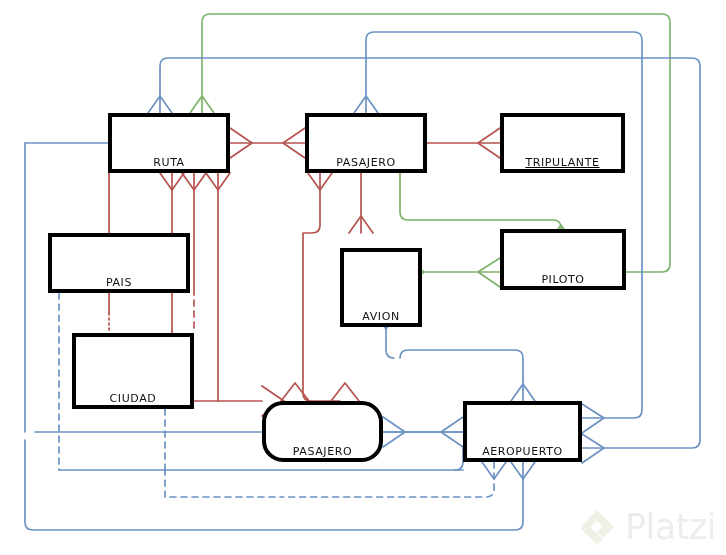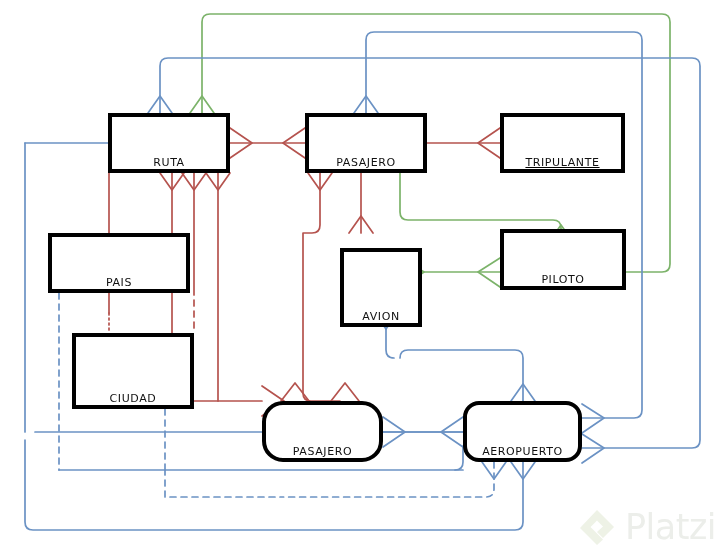--- a/index.html
+++ b/index.html
@@ -223,21 +223,21 @@
   </div>
 
   <div class="entity" style="left:72px; top:333px; width:122px; height:76px;">
     <span class="entity-label">CIUDAD</span>
   </div>
 
   <div class="entity" style="left:262px; top:401px; width:121px; height:61px;border-radius:21px;">
     <span class="entity-label">PASAJERO</span>
   </div>
 
-  <div class="entity" style="left:463px; top:401px; width:119px; height:61px;border-radius:16px;">
+  <div class="entity" style="left:463px; top:401px; width:119px; height:61px;">
     <span class="entity-label">AEROPUERTO</span>
   </div>
 
   <div id="watermark">
     <svg width="40" height="40" viewBox="0 0 40 40">
       <path d="M20 3 L37 20 L26 31 L20 25 L26 19.5 L20 13.5 L13.5 20 L26 32.5 L20 38 L3 21 Z" fill="#eef2e6"></path>
     </svg>
     <span class="wm-text">Platzi</span>
   </div>
 

